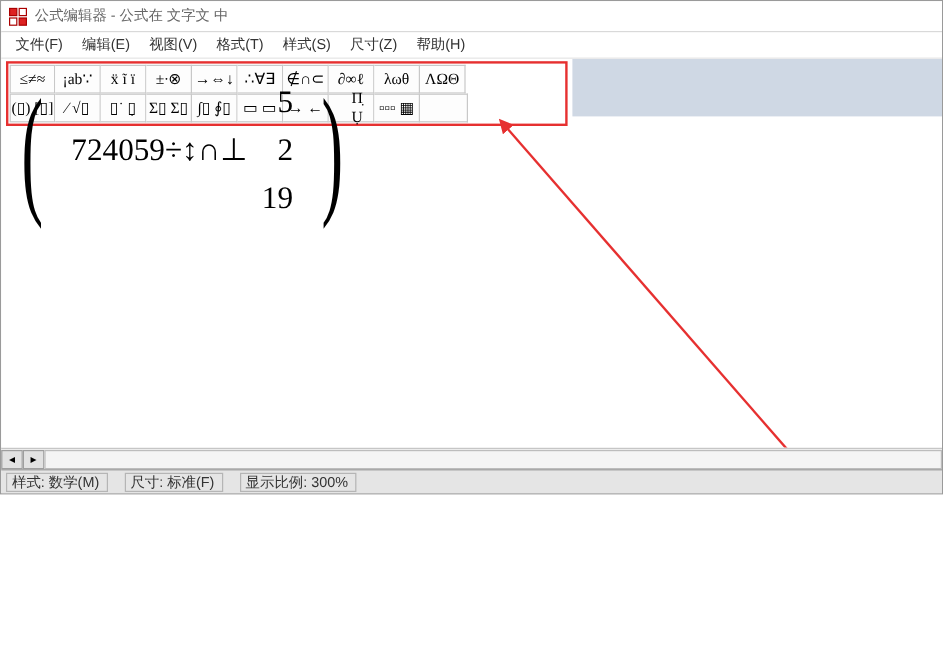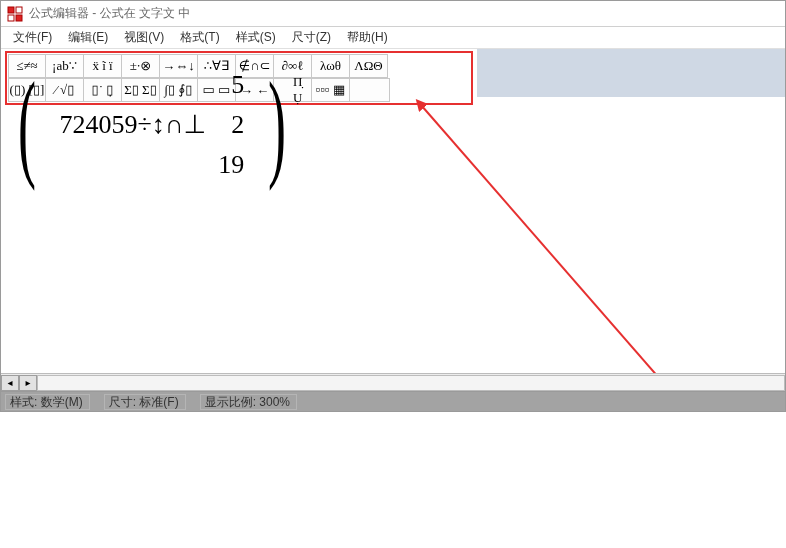--- a/index.html
+++ b/index.html
@@ -17,21 +17,21 @@
   .ruler-strip { position: absolute; top: 0; left: 476px; right: 0; height: 48px; background: #cfd8e4; }
   .equation { position: absolute; top: 16px; left: 6px; font-family: "Cambria Math", "Times New Roman", serif; font-size: 26px; color: #000; }
   .paren { font-size: 120px; line-height: 0.9; display: inline-block; vertical-align: middle; transform: scaleX(0.45); }
   .matrix { display: inline-flex; flex-direction: row; align-items: center; vertical-align: middle; }
   .matcol { display: flex; flex-direction: column; align-items: flex-end; padding: 0 6px; }
   .matcol .cell { height: 40px; line-height: 40px; }
   .arrow-line { position: absolute; pointer-events: none; }
   .hscroll { height: 18px; background: #ececec; border-top: 1px solid #bcbcbc; display: flex; align-items: center; }
   .hscroll .arrow { width: 18px; height: 16px; border: 1px solid #9e9e9e; background: #e2e2e2; display: flex; align-items: center; justify-content: center; font-size: 10px; }
   .hscroll .track { flex: 1; height: 16px; border: 1px solid #bcbcbc; background: #f4f4f4; }
-  .statusbar { height: 20px; background: #a3a3a3; border-top: 1px solid #9a9a9a; display: flex; align-items: center; color: #333; padding: 0 4px; }
+  .statusbar { height: 20px; background: #e5e5e5; border-top: 1px solid #9a9a9a; display: flex; align-items: center; color: #333; padding: 0 4px; }
   .statusbar .box { border: 1px solid #b5b5b5; height: 16px; padding: 0 6px 0 4px; margin-right: 14px; display: inline-flex; align-items: center; line-height: 14px; }
 </style>
 </head>
 <body>
 
 <div class="window">
 
   <div class="titlebar">
     <span class="icon">
       <svg width="16" height="16" viewBox="0 0 16 16">

